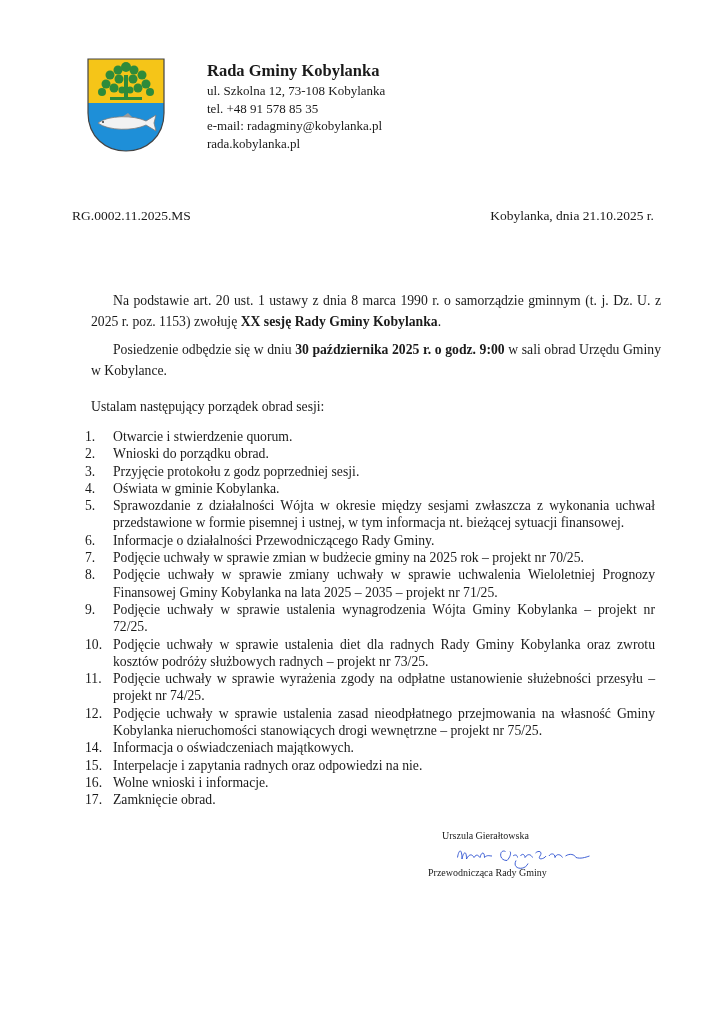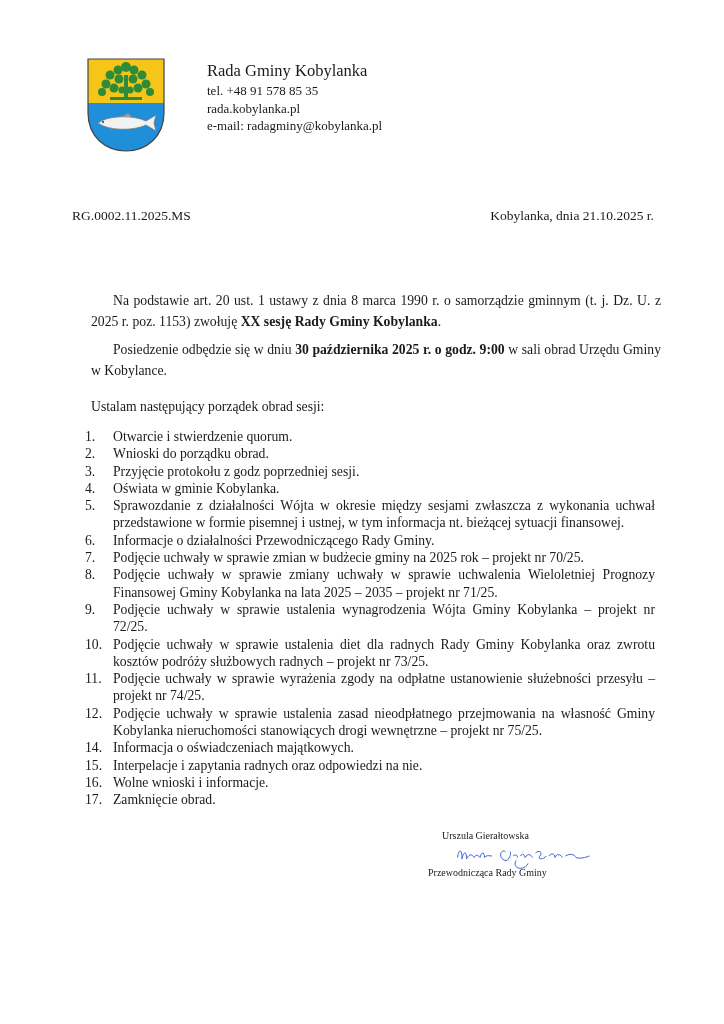--- a/index.html
+++ b/index.html
@@ -4,21 +4,21 @@
   <style>
     html, body { margin: 0; padding: 0; }
     body {
       width: 724px; height: 1024px; background: #ffffff;
       font-family: "Liberation Serif", serif; color: #1a1a1a;
       position: relative; overflow: hidden;
     }
     .page { position: absolute; left: 0; top: 0; width: 724px; height: 1024px; }
     .crest { position: absolute; left: 86px; top: 57px; width: 80px; height: 96px; }
     .org { position: absolute; left: 207px; top: 60px; }
-    .org-name { font-size: 16.5px; font-weight: normal; line-height: 22px; }
+    .org-name { font-size: 16.5px; font-weight: bold; line-height: 22px; }
     .org-line { font-size: 13px; line-height: 17.6px; }
     .ref { position: absolute; left: 72px; top: 208px; font-size: 13.5px; }
     .date { position: absolute; right: 70px; top: 208px; font-size: 13.5px; text-align: right; }
     .body-text { position: absolute; left: 91px; width: 570px; font-size: 13.7px; line-height: 21px; text-align: justify; }
     .p1 { top: 290px; }
     .p2 { top: 339px; }
     .p3 { top: 396px; }
     .indent { text-indent: 22px; }
     b { font-weight: bold; }
     ol.agenda { position: absolute; left: 85px; top: 428px; width: 570px; margin: 0; padding: 0; list-style: none; font-size: 13.7px; line-height: 17.3px; }
@@ -66,23 +66,24 @@
         <path d="M12 66 C22 58 48 58 60 64 L70 58 L68 66 L70 74 L60 68 C48 74 22 74 12 66 Z" fill="#f2f2f2" stroke="#7a7a7a" stroke-width="0.8"></path>
         <path d="M36 60 L42 56 L46 60 Z" fill="#9a9a9a"></path>
         <circle cx="17" cy="65" r="1" fill="#333"></circle>
       </g>
     </g>
     <path d="M2 2 H78 V56 C78 80 60 94 40 94 C20 94 2 80 2 56 Z" fill="none" stroke="#444" stroke-width="1.2"></path>
   </svg>
 
   <div class="org">
     <div class="org-name">Rada Gminy Kobylanka</div>
+    <div class="org-line">ul. Szkolna 12, 73-108 Kobylanka</div>
     <div class="org-line">tel. +48 91 578 85 35</div>
+    <div class="org-line">e-mail: radagminy@kobylanka.pl</div>
     <div class="org-line">rada.kobylanka.pl</div>
-    <div class="org-line">e-mail: radagminy@kobylanka.pl</div>
   </div>
 
   <div class="ref">RG.0002.11.2025.MS</div>
   <div class="date">Kobylanka, dnia 21.10.2025 r.</div>
 
   <div class="body-text p1 indent"><span>Na podstawie art. 20 ust. 1 ustawy z dnia 8 marca 1990 r. o samorządzie gminnym (t. j. Dz. U. z 2025 r. poz. 1153) zwołuję </span><b>XX sesję Rady Gminy Kobylanka</b><span>.</span></div>
 
   <div class="body-text p2 indent"><span>Posiedzenie odbędzie się w dniu </span><b>30 października 2025 r. o godz. 9:00</b><span> w sali obrad Urzędu Gminy w Kobylance.</span></div>
 
   <div class="body-text p3">Ustalam następujący porządek obrad sesji:</div>

